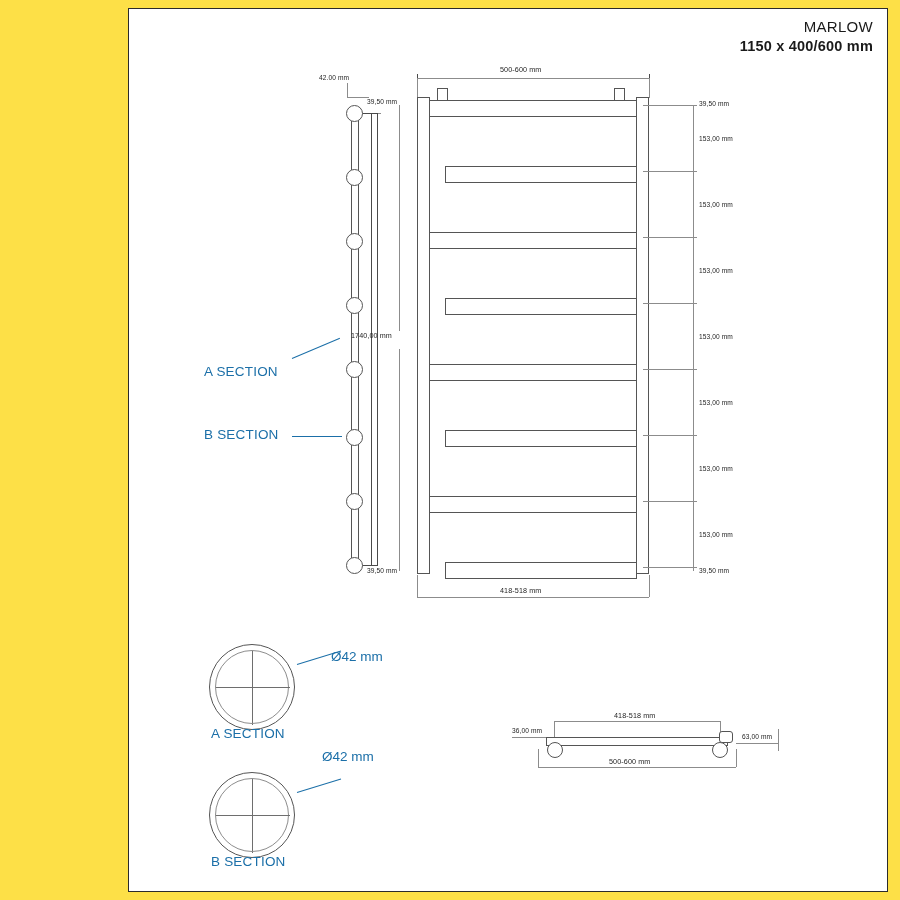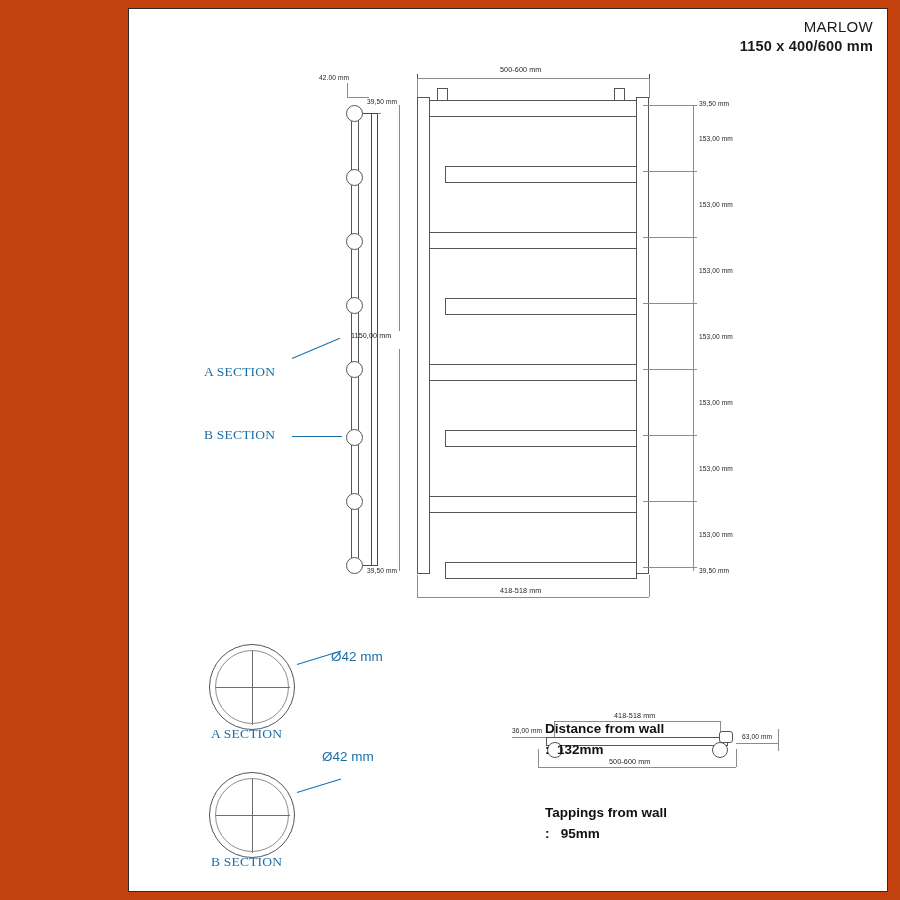--- a/index.html
+++ b/index.html
@@ -5,21 +5,21 @@
   * { box-sizing: border-box; }
   html, body {
     margin: 0; padding: 0;
     width: 900px; height: 900px;
     background: #ffffff;
     font-family: "Liberation Sans", sans-serif;
   }
   #sheet {
     position: relative;
     width: 900px; height: 900px;
-    background: #c2410c;
+    background: #fde047;
     overflow: hidden;
   }
   
   #frame {
     position: absolute;
     left: 128px; top: 8px;
     width: 760px; height: 884px;
     border: 1px solid #2b2b2b;
     background: #fff;
   }
@@ -50,21 +50,20 @@
     letter-spacing: .1px;
   }
   .dim.big { font-size: 7.2px; }
   
   .sect-label {
     position: absolute;
     font-size: 13.5px;
     color: #1b6fa8;
     white-space: nowrap;
     letter-spacing: .2px;
-    font-family: Liberation Serif, serif;
   }
   .dia-label {
     position: absolute;
     font-size: 13.5px;
     color: #1b6fa8;
     white-space: nowrap;
   }
   
   .ln {
     position: absolute;
@@ -247,21 +246,21 @@
 
       <div class="bar" style="left: 22px; top: 31px;  width: 208px;"></div>
       <div class="bar" style="left: 38px; top: 97px;  width: 192px;"></div>
       <div class="bar" style="left: 22px; top: 163px; width: 208px;"></div>
       <div class="bar" style="left: 38px; top: 229px; width: 192px;"></div>
       <div class="bar" style="left: 22px; top: 295px; width: 208px;"></div>
       <div class="bar" style="left: 38px; top: 361px; width: 192px;"></div>
       <div class="bar" style="left: 22px; top: 427px; width: 208px;"></div>
       <div class="bar" style="left: 38px; top: 493px; width: 192px;"></div>
 
-      <div class="dim big" style="left: -56px; top: 262px;">1150,00 mm</div>
+      <div class="dim big" style="left: -56px; top: 262px;">1740,00 mm</div>
       <div class="ln v light" style="left: -8px; top: 36px; height: 226px;"></div>
       <div class="ln v light" style="left: -8px; top: 280px; height: 222px;"></div>
 
       <div class="ln v light" style="left: 286px; top: 36px; height: 466px;"></div>
 
       <div class="ln h light" style="left: 236px; top: 36px;  width: 54px;"></div>
       <div class="ln h light" style="left: 236px; top: 102px; width: 54px;"></div>
       <div class="ln h light" style="left: 236px; top: 168px; width: 54px;"></div>
       <div class="ln h light" style="left: 236px; top: 234px; width: 54px;"></div>
       <div class="ln h light" style="left: 236px; top: 300px; width: 54px;"></div>
@@ -318,25 +317,15 @@
       <div class="ln h light" style="left: 222px; top: 34px; width: 42px;"></div>
       <div class="ln v light" style="left: 264px; top: 20px; height: 22px;"></div>
       <div class="dim" style="left: 228px; top: 24px;">63,00 mm</div>
 
       <div class="ln v light" style="left: 24px; top: 40px; height: 18px;"></div>
       <div class="ln v light" style="left: 222px; top: 40px; height: 18px;"></div>
       <div class="ln h light" style="left: 24px; top: 58px; width: 198px;"></div>
       <div class="dim big" style="left: 95px; top: 48px;">500-600 mm</div>
     </div>
 
-    <div id="notes">
-      <div class="row">
-        <span>Distance from wall</span>
-        <span>:  132mm</span>
-      </div>
-      <div class="row">
-        <span>Tappings from wall</span>
-        <span>:   95mm</span>
-      </div>
-    </div>
 
   </div>
 </div>
 
 </body></html>

